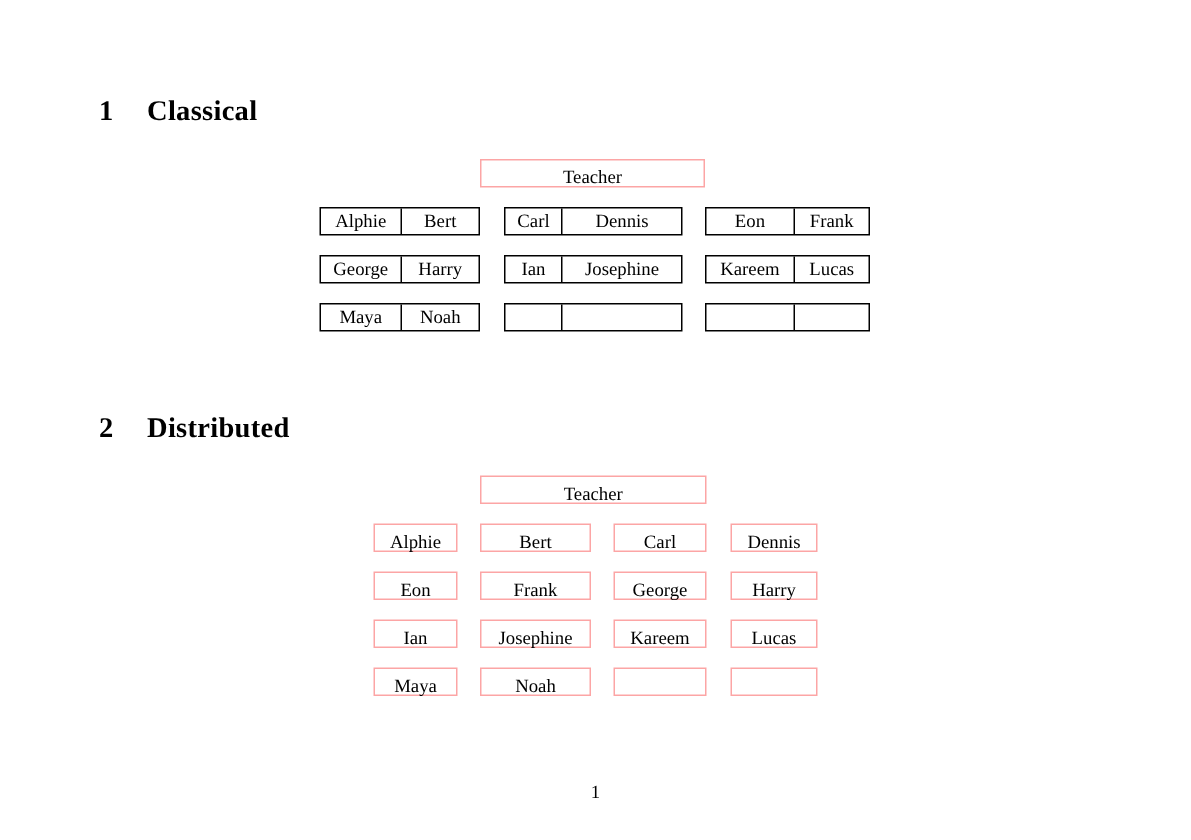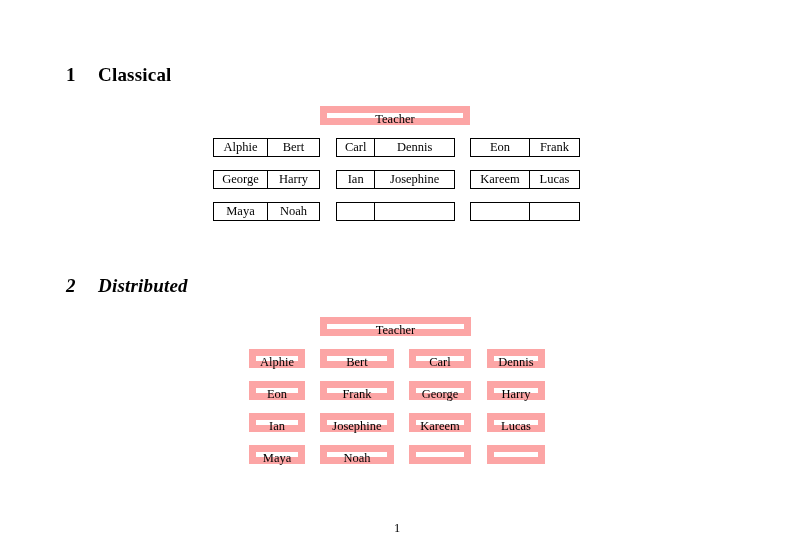--- a/index.html
+++ b/index.html
@@ -26,26 +26,26 @@
   }
   .section-heading .sec-num {
     display: inline-block;
     width: 32px;
   }
 
   
   .box {
     position: absolute;
     box-sizing: border-box;
-    border: 7px solid #fca5a5;
+    border: 1px solid #fca5a5;
     background: #ffffff;
     font-size: 12.5px;
     line-height: 1;
     display: flex;
-    align-items: flex-start;
+    align-items: flex-end;
     justify-content: center;
     white-space: nowrap;
   }
 
   
   .teacher-box {
     height: 19px;
   }
 
   
@@ -129,21 +129,21 @@
 </div>
 <div class="pair-group" style="left:470px; top:170px; width:110px;">
   <div class="pair-cell left" style="width:59px;">Kareem</div>
   <div class="pair-cell right" style="width:51px;">Lucas</div>
 </div>
 <div class="pair-group" style="left:470px; top:202px; width:110px;">
   <div class="pair-cell left" style="width:59px;"></div>
   <div class="pair-cell right" style="width:51px;"></div>
 </div>
 
-<div class="section-heading" style="left:66px; top:275px;font-style:italic;">
+<div class="section-heading" style="left:66px; top:275px;">
   <span class="sec-num">2</span><span>Distributed</span>
 </div>
 
 <div class="box teacher-box" style="left:320px; top:317px; width:151px;">
   <span>Teacher</span>
 </div>
 
 <div class="box single-box" style="left:249px; top:349px; width:56px;">Alphie</div>
 <div class="box single-box" style="left:320px; top:349px; width:74px;">Bert</div>
 <div class="box single-box" style="left:409px; top:349px; width:62px;">Carl</div>

